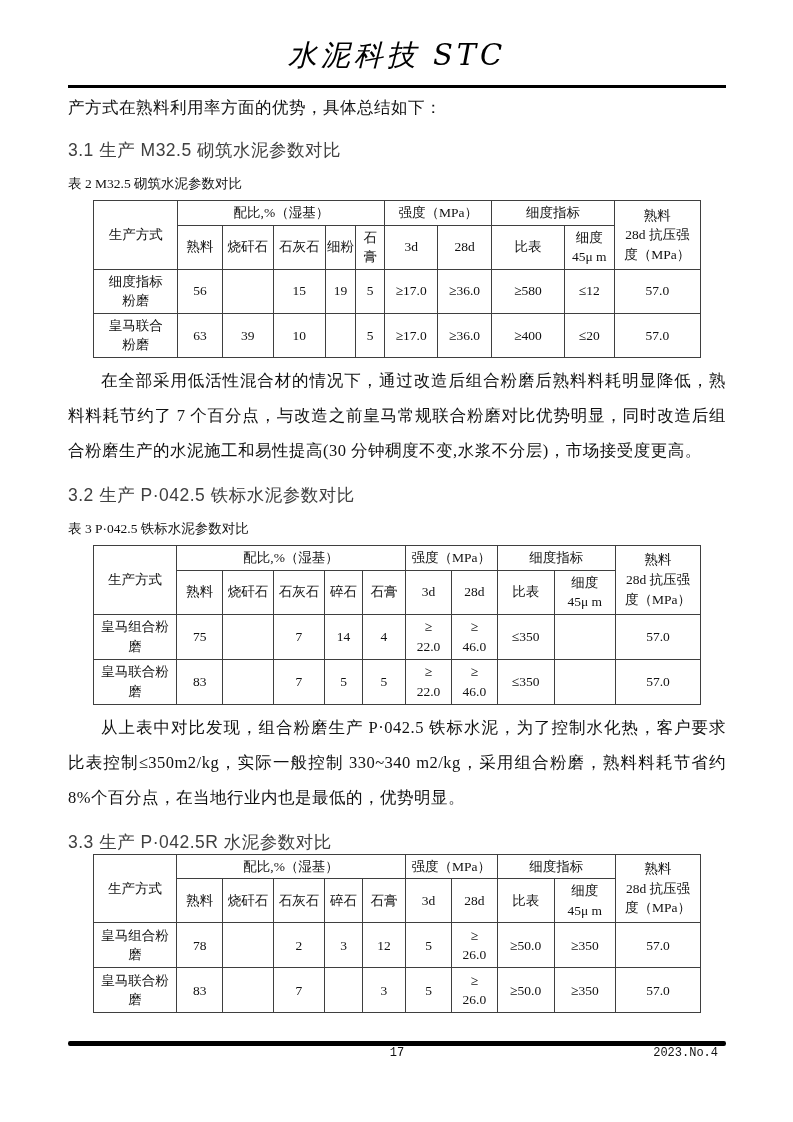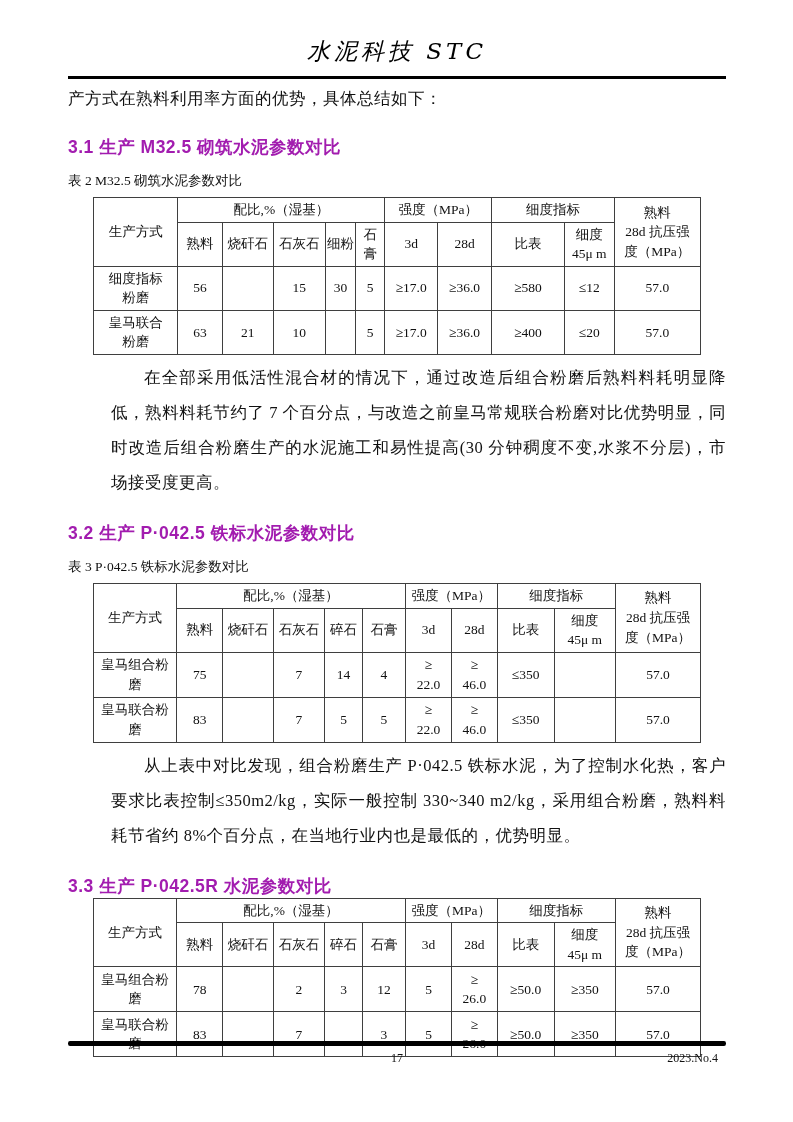--- a/index.html
+++ b/index.html
@@ -11,43 +11,43 @@
     position: relative;
     font-family: "Liberation Serif", serif;
     color: #111111;
     padding: 36px 67px 0 68px;
     overflow: hidden;
   }
   .journal-title {
     text-align: center;
     font-family: "DejaVu Serif", serif;
     font-style: italic;
-    font-size: 23px;
+    font-size: 29px;
     letter-spacing: 4px;
     color: #000;
   }
   .header-rule { border-bottom: 3px solid #000; margin-top: 9px; }
 
   .body-text {
     font-size: 16.5px;
     line-height: 35px;
     text-align: justify;
     margin: 0;
     letter-spacing: 0.5px;
   }
   .intro { margin-top: 5px; line-height: 30px; font-family: Liberation Serif, serif; }
-  .indent { text-indent: 2em; margin-top: 5px; margin-left: 43px; }
+  .indent { text-indent: 2em; margin-top: 5px; }
 
   .sec-heading {
     font-family: "Liberation Sans", sans-serif;
     font-size: 17.5px;
-    font-weight: bold;
+    font-weight: normal;
     letter-spacing: 0.5px;
-    margin: 21px 0 0 0;
-    color: #a21caf;
+    margin: 15px 0 0 0;
+    color: #404040;
   }
   .table-caption {
     text-align: left;
     font-size: 13.5px;
     margin: 13px 0 7px 0;
   }
 
   table.data-table {
     width: 608px;
     margin: 0 auto;
@@ -67,23 +67,22 @@
   .pre { white-space: pre-line; }
   .data-table thead tr.group-row th { height: 24px; }
   .data-table thead tr.sub-row th { height: 42px; }
   .t2 tbody tr { height: 38px; }
   .t34 tbody tr { height: 45px; }
 
   .footer { position: absolute; left: 68px; right: 67px; top: 1041px; }
   .footer-rule { height: 4.5px; background: #000; border-radius: 2px / 50%; }
   .footer-row {
     position: relative;
-    margin-top: 5px;
     height: 18px;
-    font-family: Liberation Serif, serif;
+    font-family: Liberation Mono, monospace;
     font-size: 12px;
     color: #111;
   }
   .page-num { position: absolute; left: 0; right: 0; text-align: center; }
   .issue { position: absolute; right: 8px; top: 0; }
 </style>
 </head>
 <body>
 
 <div class="page">
@@ -133,33 +132,33 @@
 45μ m</th>
       </tr>
     </thead>
     <tbody>
       <tr>
         <td class="pre">细度指标
 粉磨</td>
         <td>56</td>
         <td></td>
         <td>15</td>
-        <td>30</td>
+        <td>19</td>
         <td>5</td>
         <td>≥17.0</td>
         <td>≥36.0</td>
         <td>≥580</td>
         <td>≤12</td>
         <td>57.0</td>
       </tr>
       <tr>
         <td class="pre">皇马联合
 粉磨</td>
         <td>63</td>
-        <td>21</td>
+        <td>39</td>
         <td>10</td>
         <td></td>
         <td>5</td>
         <td>≥17.0</td>
         <td>≥36.0</td>
         <td>≥400</td>
         <td>≤20</td>
         <td>57.0</td>
       </tr>
     </tbody>

